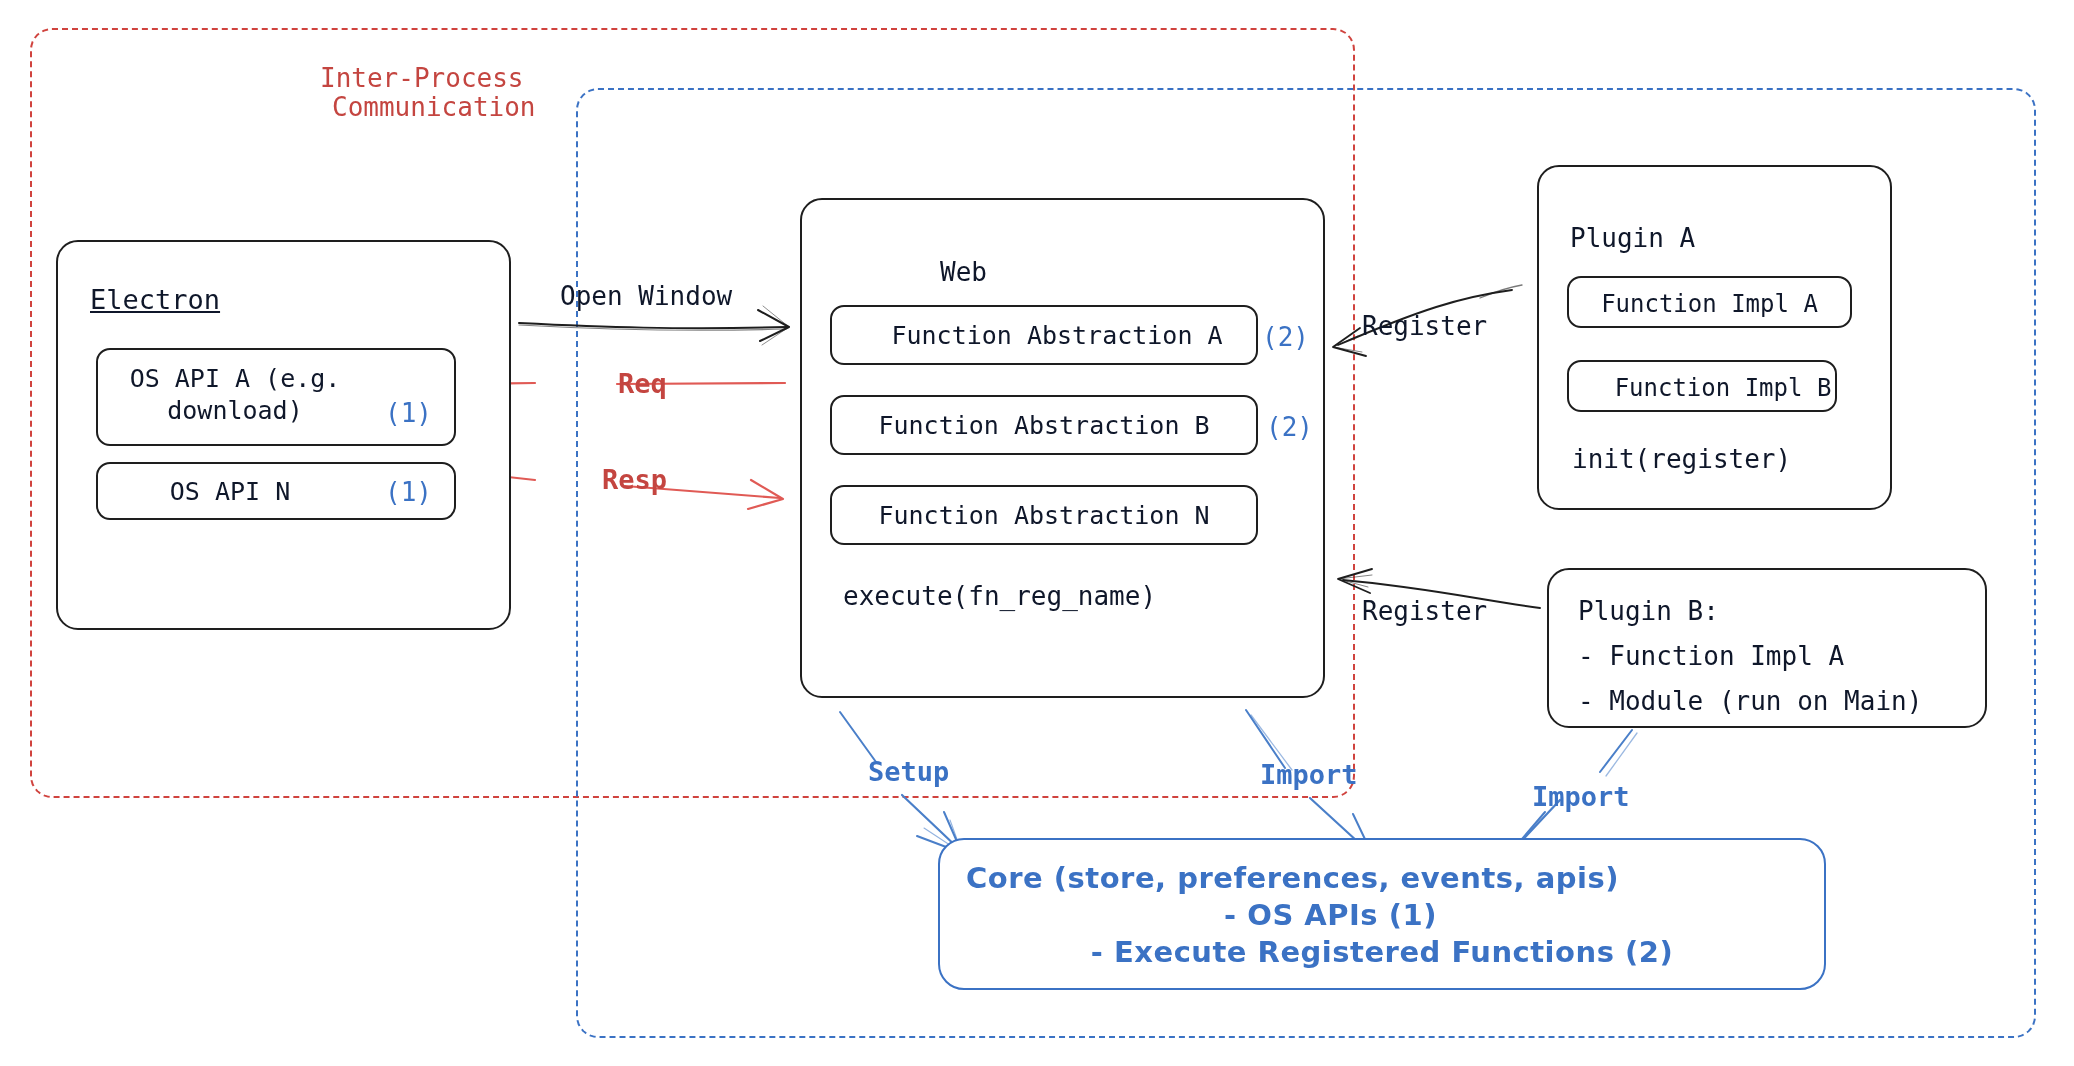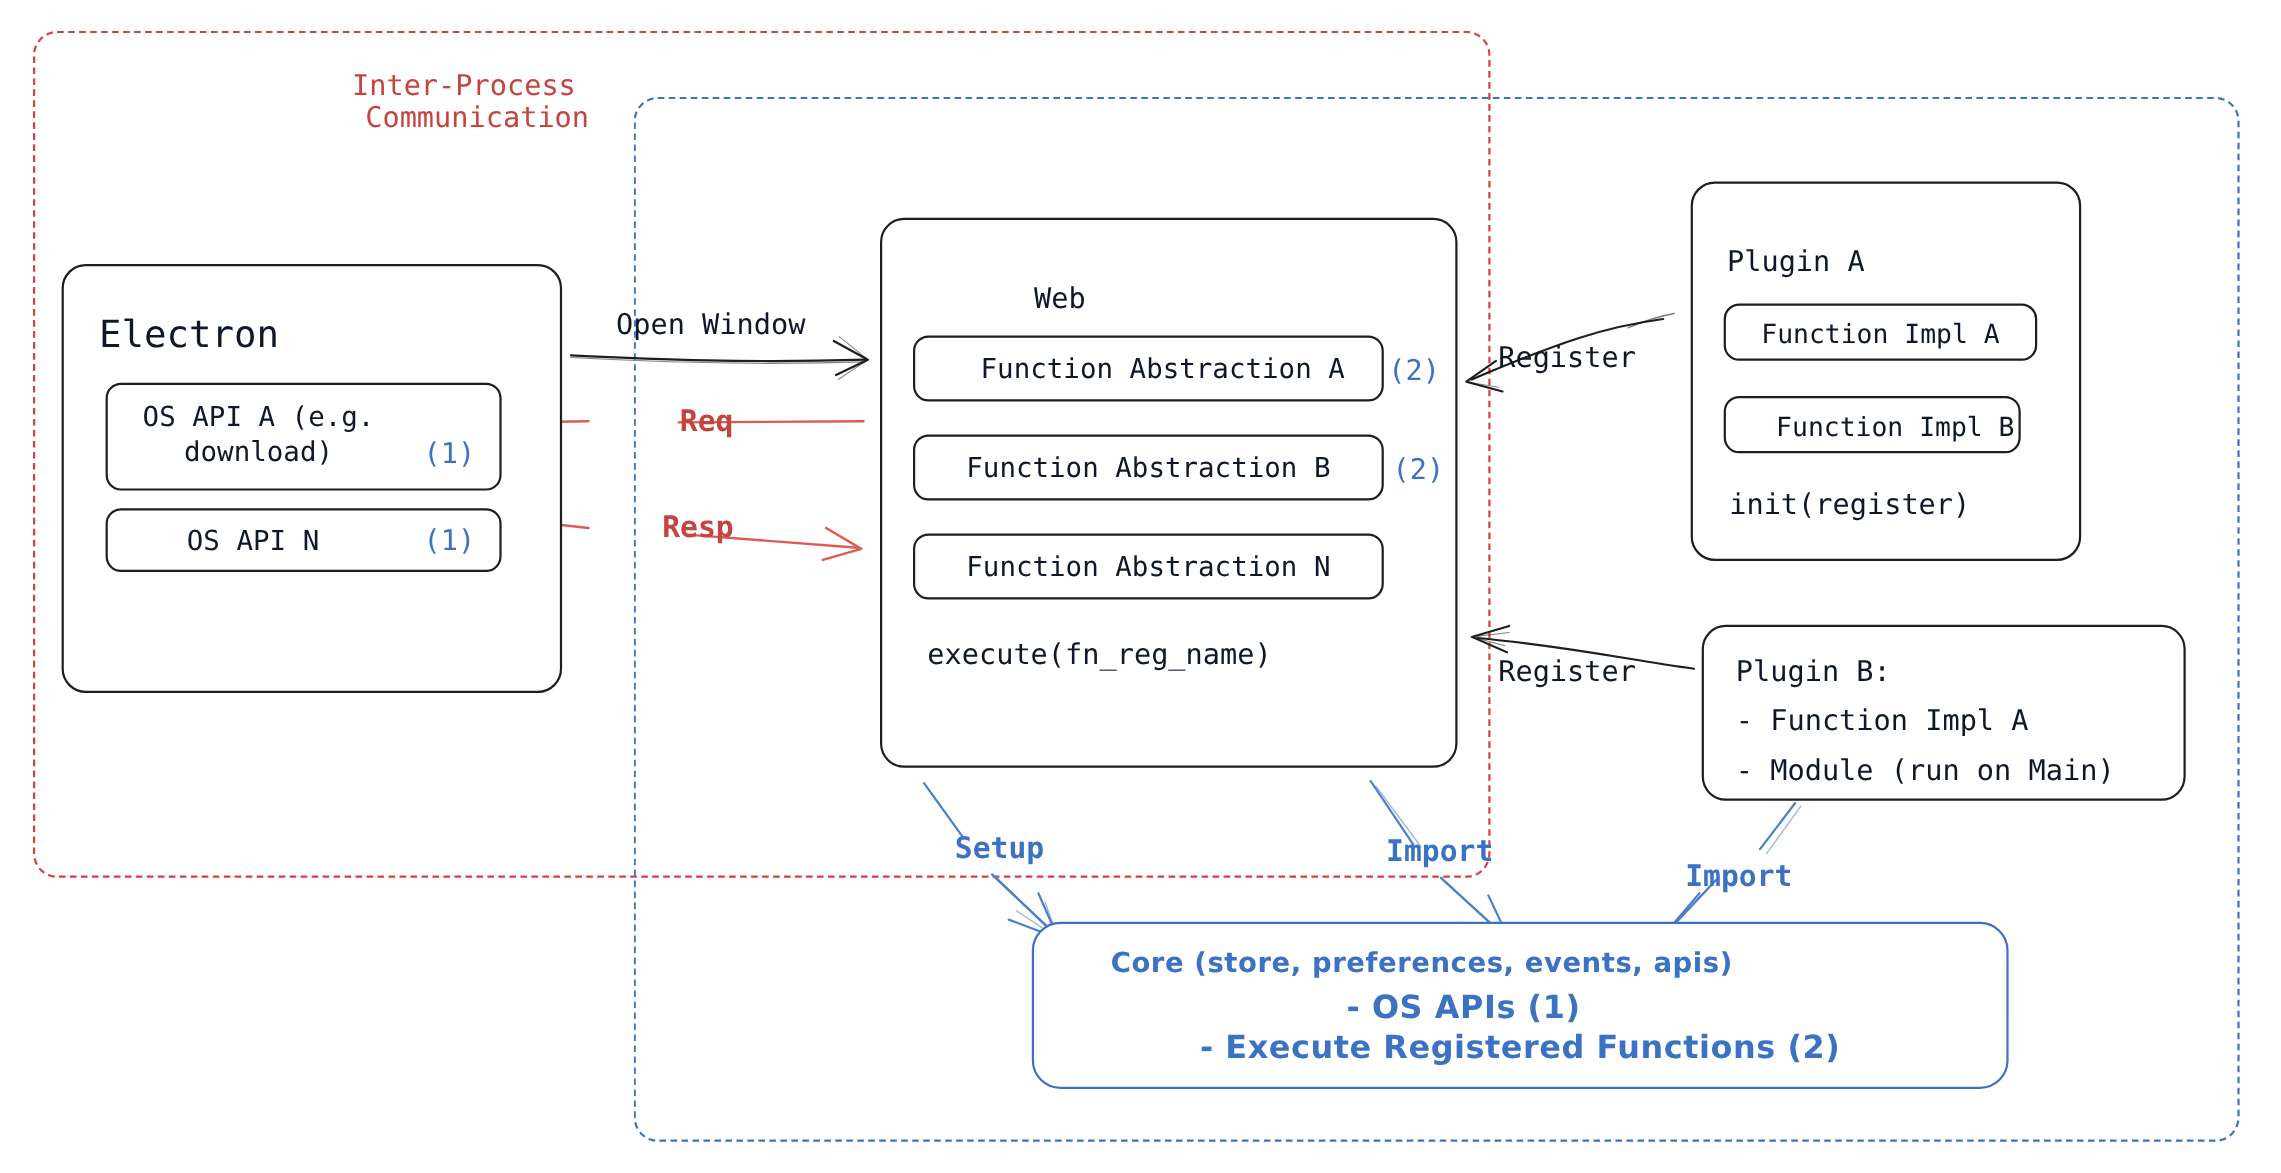--- a/index.html
+++ b/index.html
@@ -156,21 +156,21 @@
     <g>
       <path d="M1632,730 L1600,772" fill="none" stroke="#4a7fc9" stroke-width="2" stroke-linecap="round"></path>
       <path d="M1637,733 L1606,776" fill="none" stroke="#4a7fc9" stroke-width="1.3" stroke-linecap="round" opacity="0.55"></path>
       <path d="M1560,800 L1513,850" fill="none" stroke="#4a7fc9" stroke-width="2.2" stroke-linecap="round"></path>
       <path d="M1545,812 L1510,853 L1556,841" fill="none" stroke="#4a7fc9" stroke-width="2" stroke-linecap="round" stroke-linejoin="round"></path>
     </g>
   </svg>
 
   <div class="node sketch-box" style="left:56px; top:240px; width:455px; height:390px;">
   </div>
-  <div class="lbl t-dark" style="left:90px; top:283px; font-size:34px;">Electron</div>
+  <div class="lbl t-dark" style="left:90px; top:283px; font-size:27px;text-decoration:underline;">Electron</div>
 
   <div class="node sketch-box-sm" style="left:96px; top:348px; width:360px; height:98px;"></div>
   <div class="lbl t-dark center" style="left:110px; top:363px; width:250px; font-size:25px;">OS API A (e.g.
 download)</div>
   <div class="lbl t-blue" style="left:385px; top:397px; font-size:26px;">(1)</div>
 
   <div class="node sketch-box-sm" style="left:96px; top:462px; width:360px; height:58px;"></div>
   <div class="lbl t-dark center" style="left:120px; top:476px; width:220px; font-size:25px;">OS API N</div>
   <div class="lbl t-blue" style="left:385px; top:476px; font-size:26px;">(1)</div>
 
@@ -211,17 +211,17 @@
   <div class="node sketch-box" style="left:1547px; top:568px; width:440px; height:160px;"></div>
   <div class="lbl t-dark" style="left:1578px; top:595px; font-size:26px;">Plugin B:</div>
   <div class="lbl t-dark" style="left:1578px; top:640px; font-size:26px;">- Function Impl A</div>
   <div class="lbl t-dark" style="left:1578px; top:685px; font-size:26px;">- Module (run on Main)</div>
 
   <div class="lbl t-blue" style="left:868px; top:755px; font-size:27px; font-weight:bold;">Setup</div>
   <div class="lbl t-blue" style="left:1260px; top:758px; font-size:27px; font-weight:bold;">Import</div>
   <div class="lbl t-blue" style="left:1532px; top:780px; font-size:27px; font-weight:bold;">Import</div>
 
   <div class="core-box" style="left:938px; top:838px; width:888px; height:152px;"></div>
-  <div class="lbl core-text" style="left:938px; top:858px; width:709px; font-size:25px;">Core (store, preferences, events, apis)</div>
+  <div class="lbl core-text" style="left:938px; top:858px; width:709px; font-size:29px;">Core (store, preferences, events, apis)</div>
   <div class="lbl core-text" style="left:938px; top:895px; width:785px; font-size:29px;">- OS APIs (1)</div>
   <div class="lbl core-text" style="left:938px; top:932px; width:888px; font-size:29px;">- Execute Registered Functions (2)</div>
 
 </div>
 
 </body></html>

